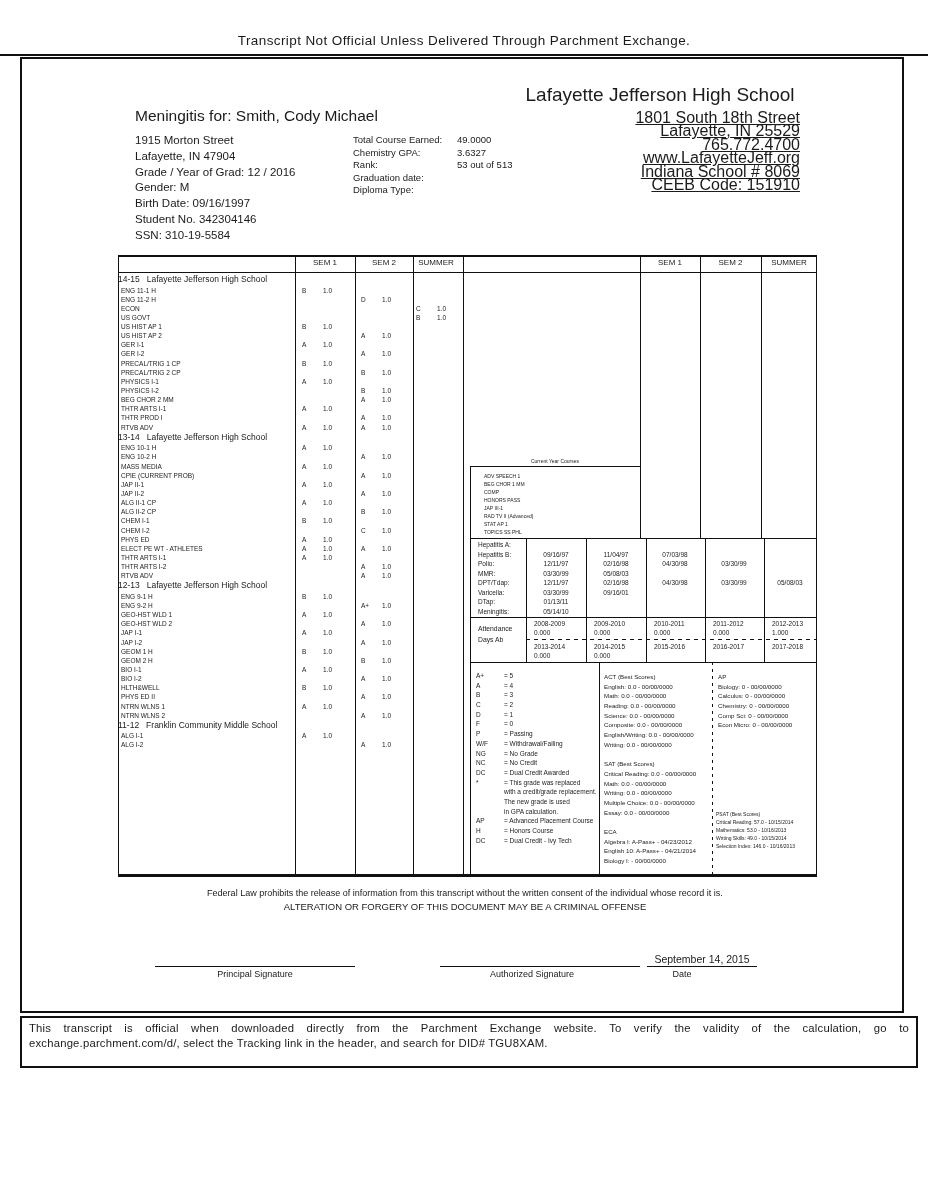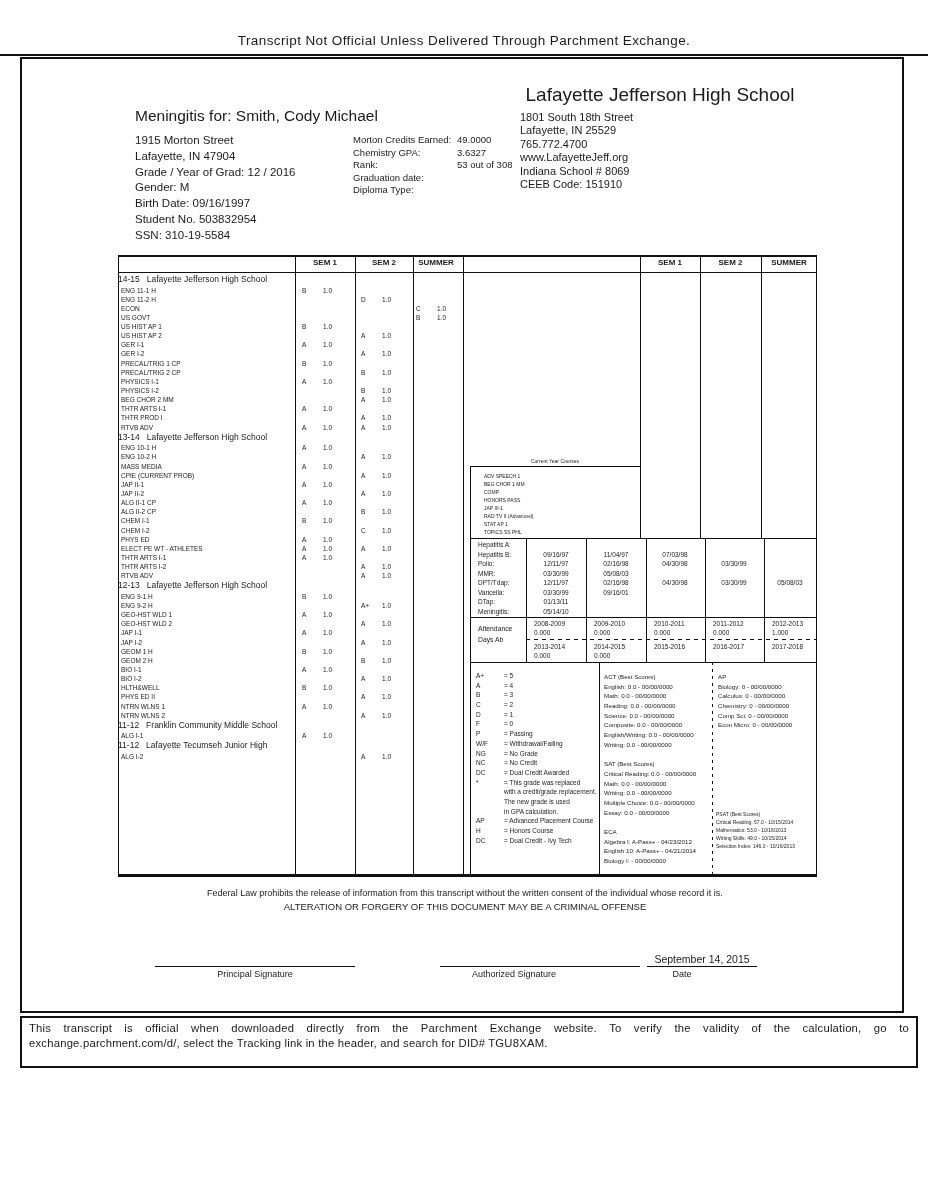--- a/index.html
+++ b/index.html
@@ -9,28 +9,28 @@
   .hl{position:absolute;background:#111;}
   .vl{position:absolute;background:#111;width:1px;}
   .dhl{position:absolute;height:1px;background:repeating-linear-gradient(90deg,#111 0 4px,transparent 4px 8px);}
   .dvl{position:absolute;width:1px;background:repeating-linear-gradient(180deg,#111 0 3px,transparent 3px 7px);}
 
   .banner{position:absolute;left:0;top:30px;width:928px;height:24px;line-height:22px;
           text-align:center;font-size:13.5px;letter-spacing:.4px;border-bottom:2px solid #111;}
   .main-box{position:absolute;left:20px;top:57px;width:880px;height:952px;border:2px solid #111;}
 
   .school-name{left:500px;top:84px;width:320px;text-align:center;font-size:19px;}
-  .school-addr{position:absolute;left:520px;top:111px;width:280px;text-align:left;
-               font-size:11px;line-height:13.4px;}
+  .school-addr{position:absolute;left:520px;top:111px;width:280px;text-align:right;
+               font-size:16px;line-height:13.4px;text-decoration:underline;}
   .transcript-for{left:135px;top:107px;font-size:15.5px;}
   .student-info{position:absolute;left:135px;top:133px;font-size:11.5px;line-height:15.8px;}
   .stats{position:absolute;left:353px;top:134px;font-size:9.5px;line-height:12.6px;}
   .stat-label{display:inline-block;width:104px;}
 
-  .col-h{top:258px;font-size:8px;text-align:center;font-weight:bold;}
+  .col-h{top:258px;font-size:8px;text-align:center;}
 
   .sections{position:absolute;left:118px;top:274px;width:699px;}
   .sec-h{position:relative;height:11.5px;font-size:8.5px;line-height:11.5px;white-space:nowrap;}
   .sec-h .sch{margin-left:7px;}
   .crow{position:relative;height:9.15px;font-size:6.5px;line-height:9.15px;}
   .crow span{position:absolute;top:0;}
   .crow .nm{left:3px;}
   .g1{left:184px;} .c1{left:205px;} .g2{left:243px;} .c2{left:264px;} .g3{left:298px;} .c3{left:319px;}
 
   .cyc-title{left:470px;top:458px;width:170px;text-align:center;font-size:5px;}
@@ -87,27 +87,27 @@
       <div>Indiana School # 8069</div>
       <div>CEEB Code: 151910</div>
     </div>
   <div class="t transcript-for">Meningitis for: Smith, Cody Michael</div>
   <div class="student-info">
       <div>1915 Morton Street</div>
       <div>Lafayette, IN 47904</div>
       <div>Grade / Year of Grad: 12 / 2016</div>
       <div>Gender: M</div>
       <div>Birth Date: 09/16/1997</div>
-      <div>Student No. 503832954</div>
+      <div>Student No. 342304146</div>
       <div>SSN: 310-19-5584</div>
     </div>
   <div class="stats">
-      <div class="stat-row"><span class="stat-label">Morton Credits Earned:</span><span class="stat-value">49.0000</span></div>
+      <div class="stat-row"><span class="stat-label">Total Course Earned:</span><span class="stat-value">49.0000</span></div>
       <div class="stat-row"><span class="stat-label">Chemistry GPA:</span><span class="stat-value">3.6327</span></div>
-      <div class="stat-row"><span class="stat-label">Rank:</span><span class="stat-value">53 out of 308</span></div>
+      <div class="stat-row"><span class="stat-label">Rank:</span><span class="stat-value">53 out of 513</span></div>
       <div class="stat-row"><span class="stat-label">Graduation date:</span><span class="stat-value"></span></div>
       <div class="stat-row"><span class="stat-label">Diploma Type:</span><span class="stat-value"></span></div>
     </div>
 
   <div class="hl" style="left:118px;top:255px;width:699px;height:2px"></div>
   <div class="hl" style="left:118px;top:272px;width:699px;height:1px"></div>
   <div class="hl" style="left:118px;top:874px;width:699px;height:3px"></div>
   <div class="vl" style="left:118px;top:255px;height:622px"></div>
   <div class="vl" style="left:816px;top:255px;height:622px"></div>
   <div class="vl" style="left:295px;top:255px;height:622px"></div>
@@ -357,21 +357,20 @@
         <span class="nm">NTRN WLNS 2</span>
         <span class="g2">A</span>
         <span class="c2">1.0</span>
       </div>
       <div class="sec-h"><span class="yr">11-12</span><span class="sch">Franklin Community Middle School</span></div>
       <div class="crow">
         <span class="nm">ALG I-1</span>
         <span class="g1">A</span>
         <span class="c1">1.0</span>
       </div>
-      <div class="sec-h"><span class="yr">11-12</span><span class="sch">Lafayette Tecumseh Junior High</span></div>
       <div class="crow">
         <span class="nm">ALG I-2</span>
         <span class="g2">A</span>
         <span class="c2">1.0</span>
       </div>
     </div>
 
   <div class="t cyc-title">Current Year Courses</div>
   <div class="hl" style="left:470px;top:466px;width:170px;height:1px"></div>
   <div class="vl" style="left:470px;top:466px;height:410px"></div>
@@ -594,21 +593,21 @@
     </div>
 
   <div class="t federal">Federal Law prohibits the release of information from this transcript without the written consent of the individual whose record it is.</div>
   <div class="t alteration">ALTERATION OR FORGERY OF THIS DOCUMENT MAY BE A CRIMINAL OFFENSE</div>
 
   <div class="t date-value">September 14, 2015</div>
   <div class="hl" style="left:155px;top:966px;width:200px;height:1px"></div>
   <div class="hl" style="left:440px;top:966px;width:200px;height:1px"></div>
   <div class="hl" style="left:647px;top:966px;width:110px;height:1px"></div>
   <div class="t sig-label" style="left:155px;top:969px;width:200px">Principal Signature</div>
-  <div class="t sig-label" style="left:414px;top:969px;width:200px">Authorized Signature</div>
+  <div class="t sig-label" style="left:432px;top:969px;width:200px">Authorized Signature</div>
   <div class="t sig-label" style="left:647px;top:969px;width:70px">Date</div>
 
   <div class="notice-box">
     <div class="notice-l1">This transcript is official when downloaded directly from the Parchment Exchange website. To verify the validity of the calculation, go to</div>
     <div class="notice-l2">exchange.parchment.com/d/, select the Tracking link in the header, and search for DID# TGU8XAM.</div>
   </div>
 
 </div>
 
 </body></html>

